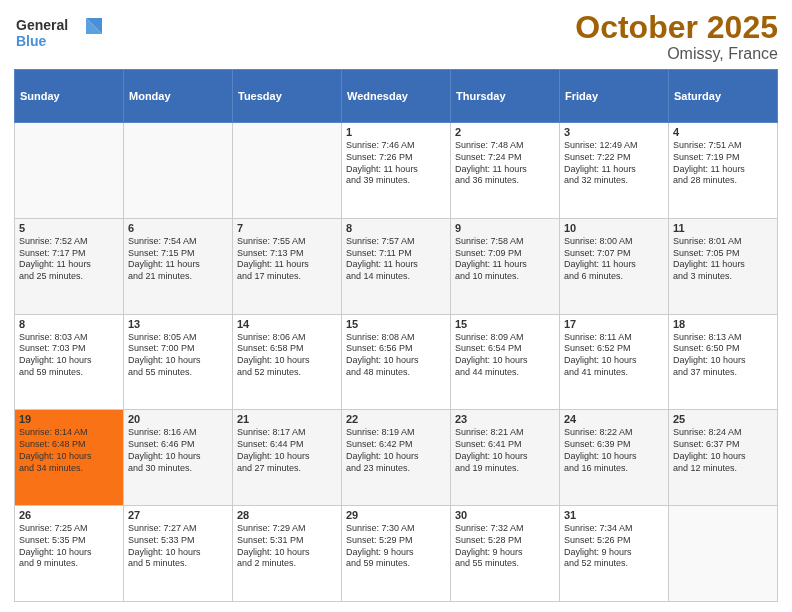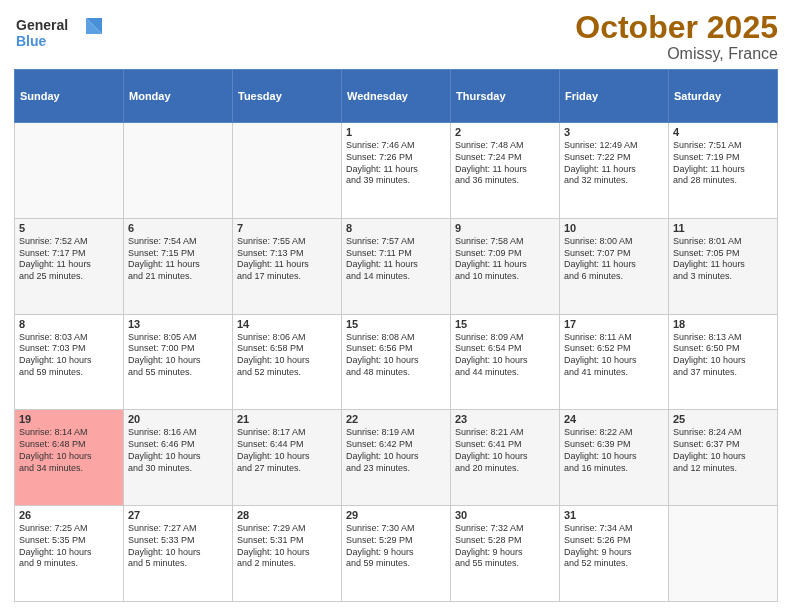--- a/index.html
+++ b/index.html
@@ -289,21 +289,21 @@
             <div class="day-number">18</div>
             <div class="day-info">
               <div>Sunrise: 8:13 AM</div>
               <div>Sunset: 6:50 PM</div>
               <div>Daylight: 10 hours</div>
               <div>and 37 minutes.</div>
             </div>
           </td>
         </tr>
         <tr>
-          <td style="background: #fca5a5; margin-top: 34px;">
+          <td style="background: #f97316; margin-top: 34px;">
             <div class="day-number">19</div>
             <div class="day-info">
               <div>Sunrise: 8:14 AM</div>
               <div>Sunset: 6:48 PM</div>
               <div>Daylight: 10 hours</div>
               <div>and 34 minutes.</div>
             </div>
           </td>
           <td style="background: rgb(245, 245, 245);">
             <div class="day-number">20</div>
@@ -331,21 +331,21 @@
               <div>Daylight: 10 hours</div>
               <div>and 23 minutes.</div>
             </div>
           </td>
           <td style="background: rgb(245, 245, 245);">
             <div class="day-number">23</div>
             <div class="day-info">
               <div>Sunrise: 8:21 AM</div>
               <div>Sunset: 6:41 PM</div>
               <div>Daylight: 10 hours</div>
-              <div>and 20 minutes.</div>
+              <div>and 19 minutes.</div>
             </div>
           </td>
           <td style="background: rgb(245, 245, 245);">
             <div class="day-number">24</div>
             <div class="day-info">
               <div>Sunrise: 8:22 AM</div>
               <div>Sunset: 6:39 PM</div>
               <div>Daylight: 10 hours</div>
               <div>and 16 minutes.</div>
             </div>

